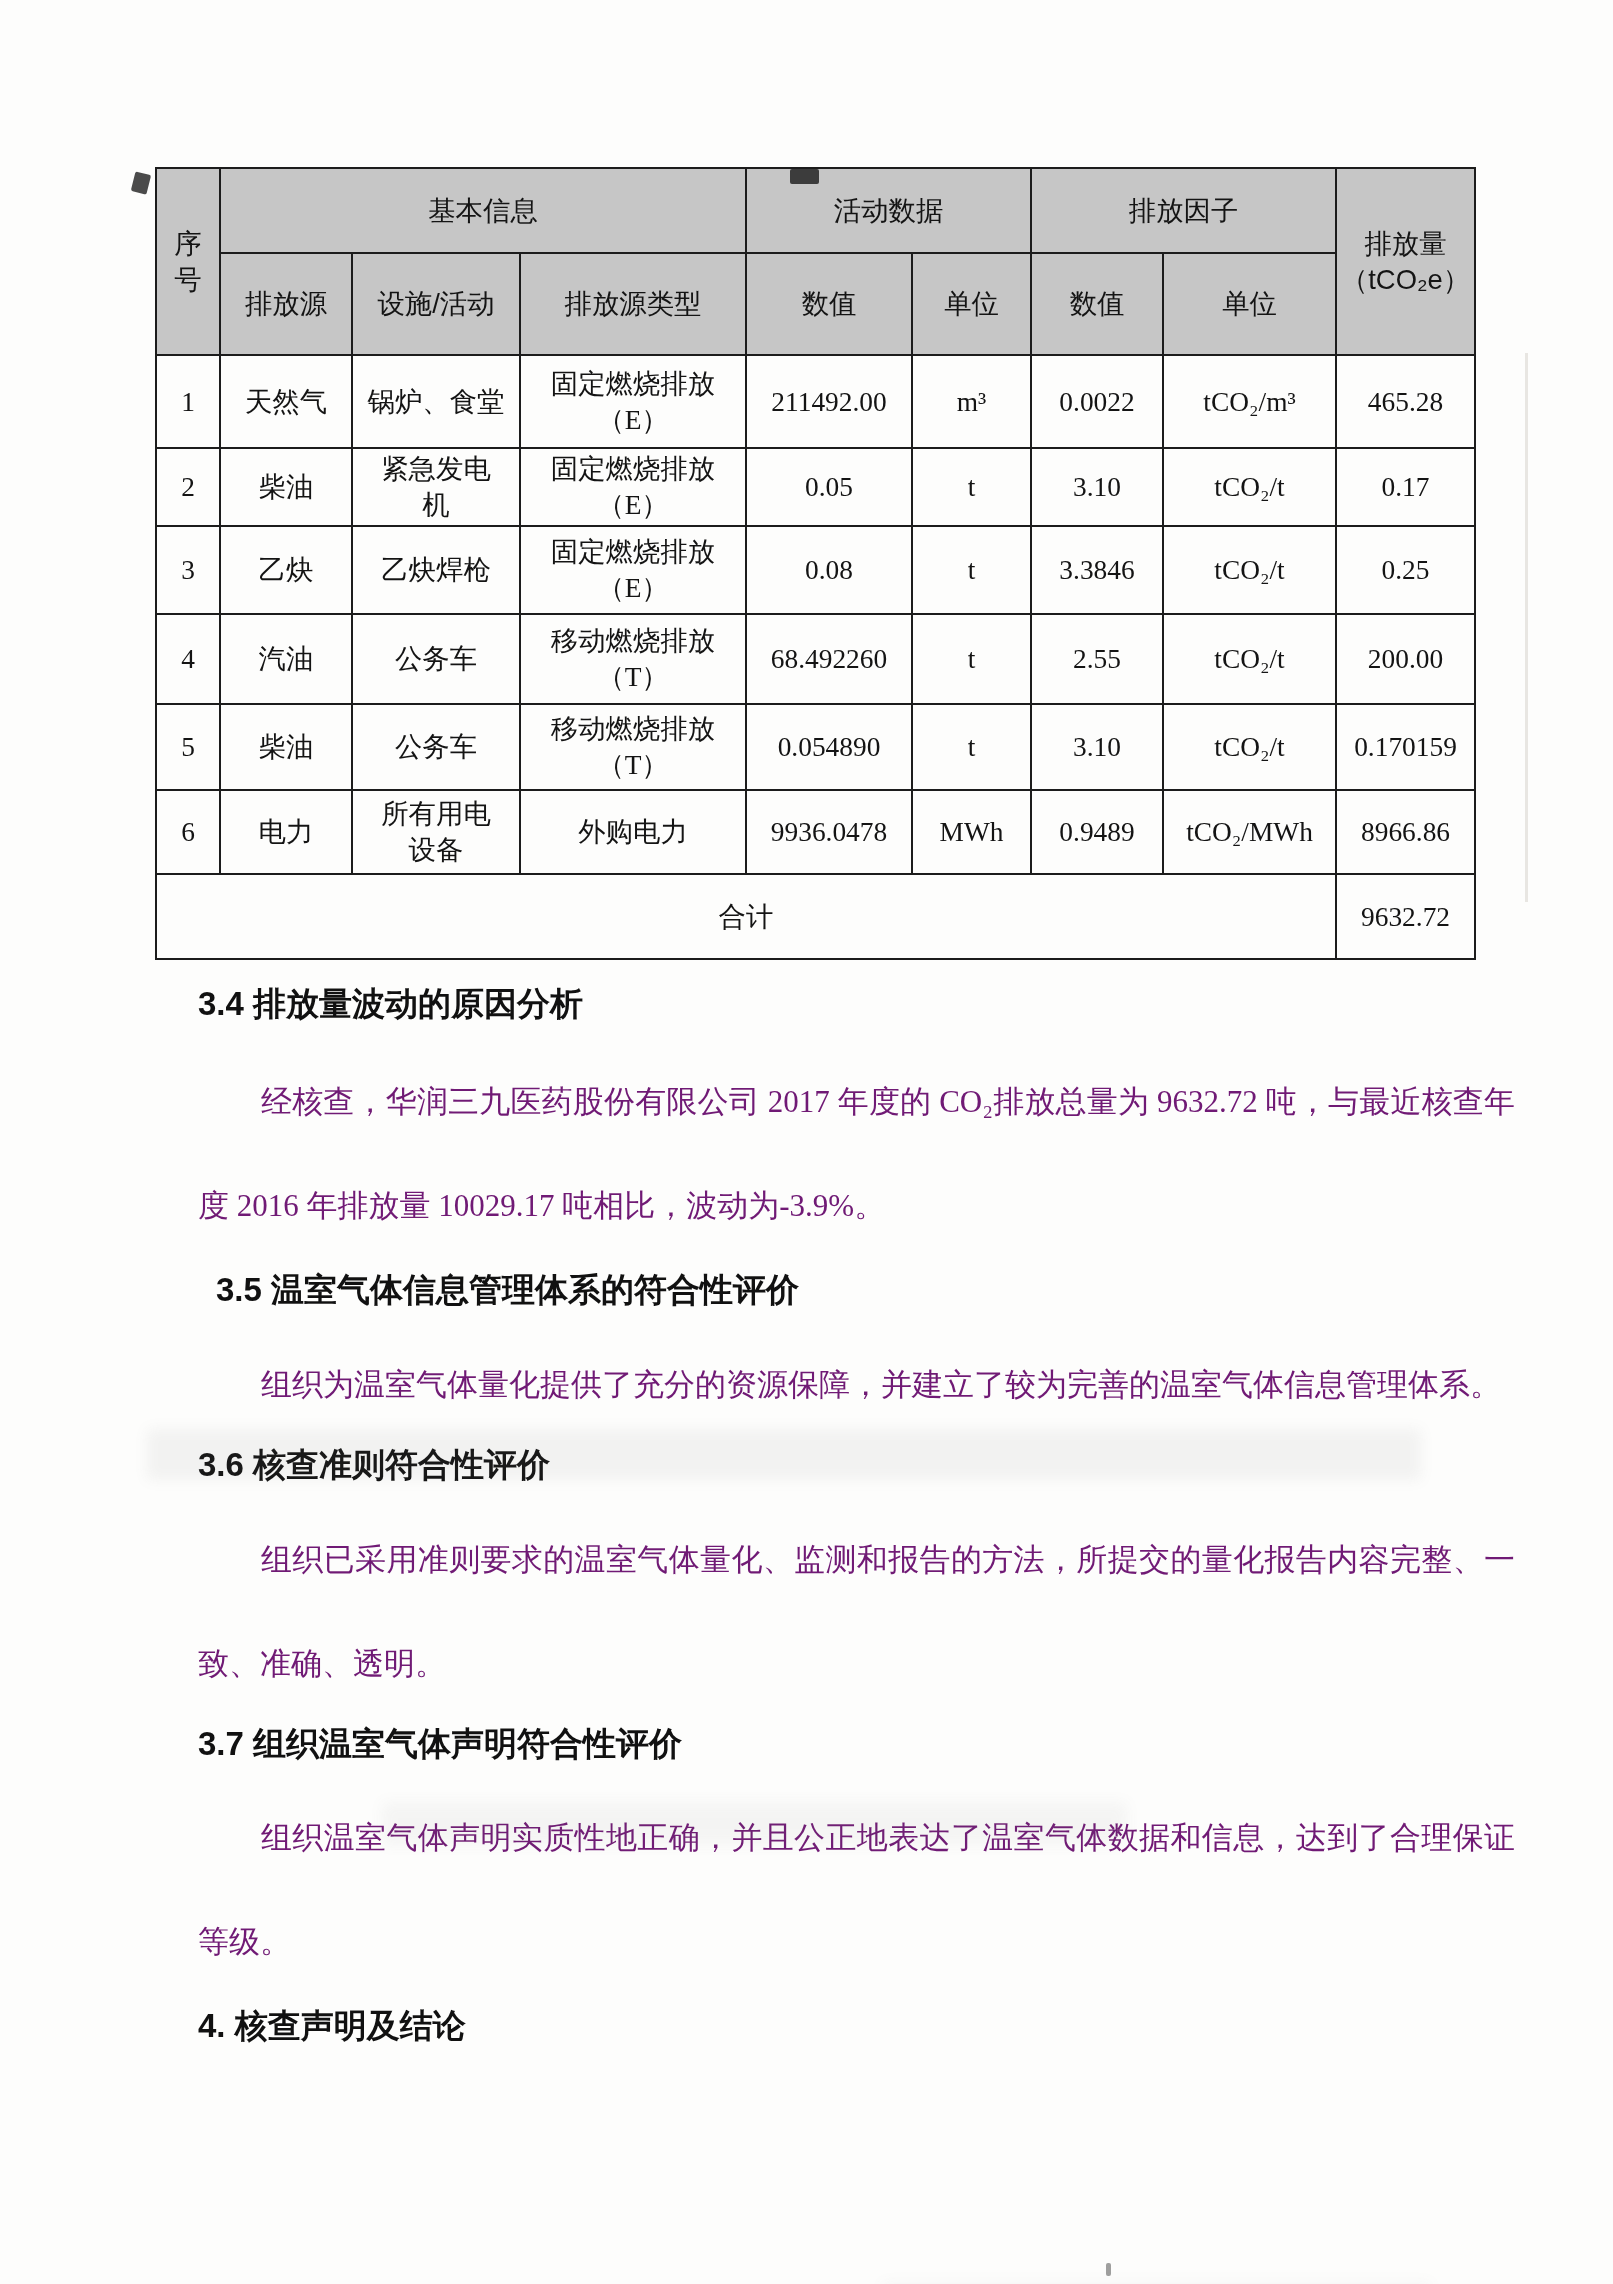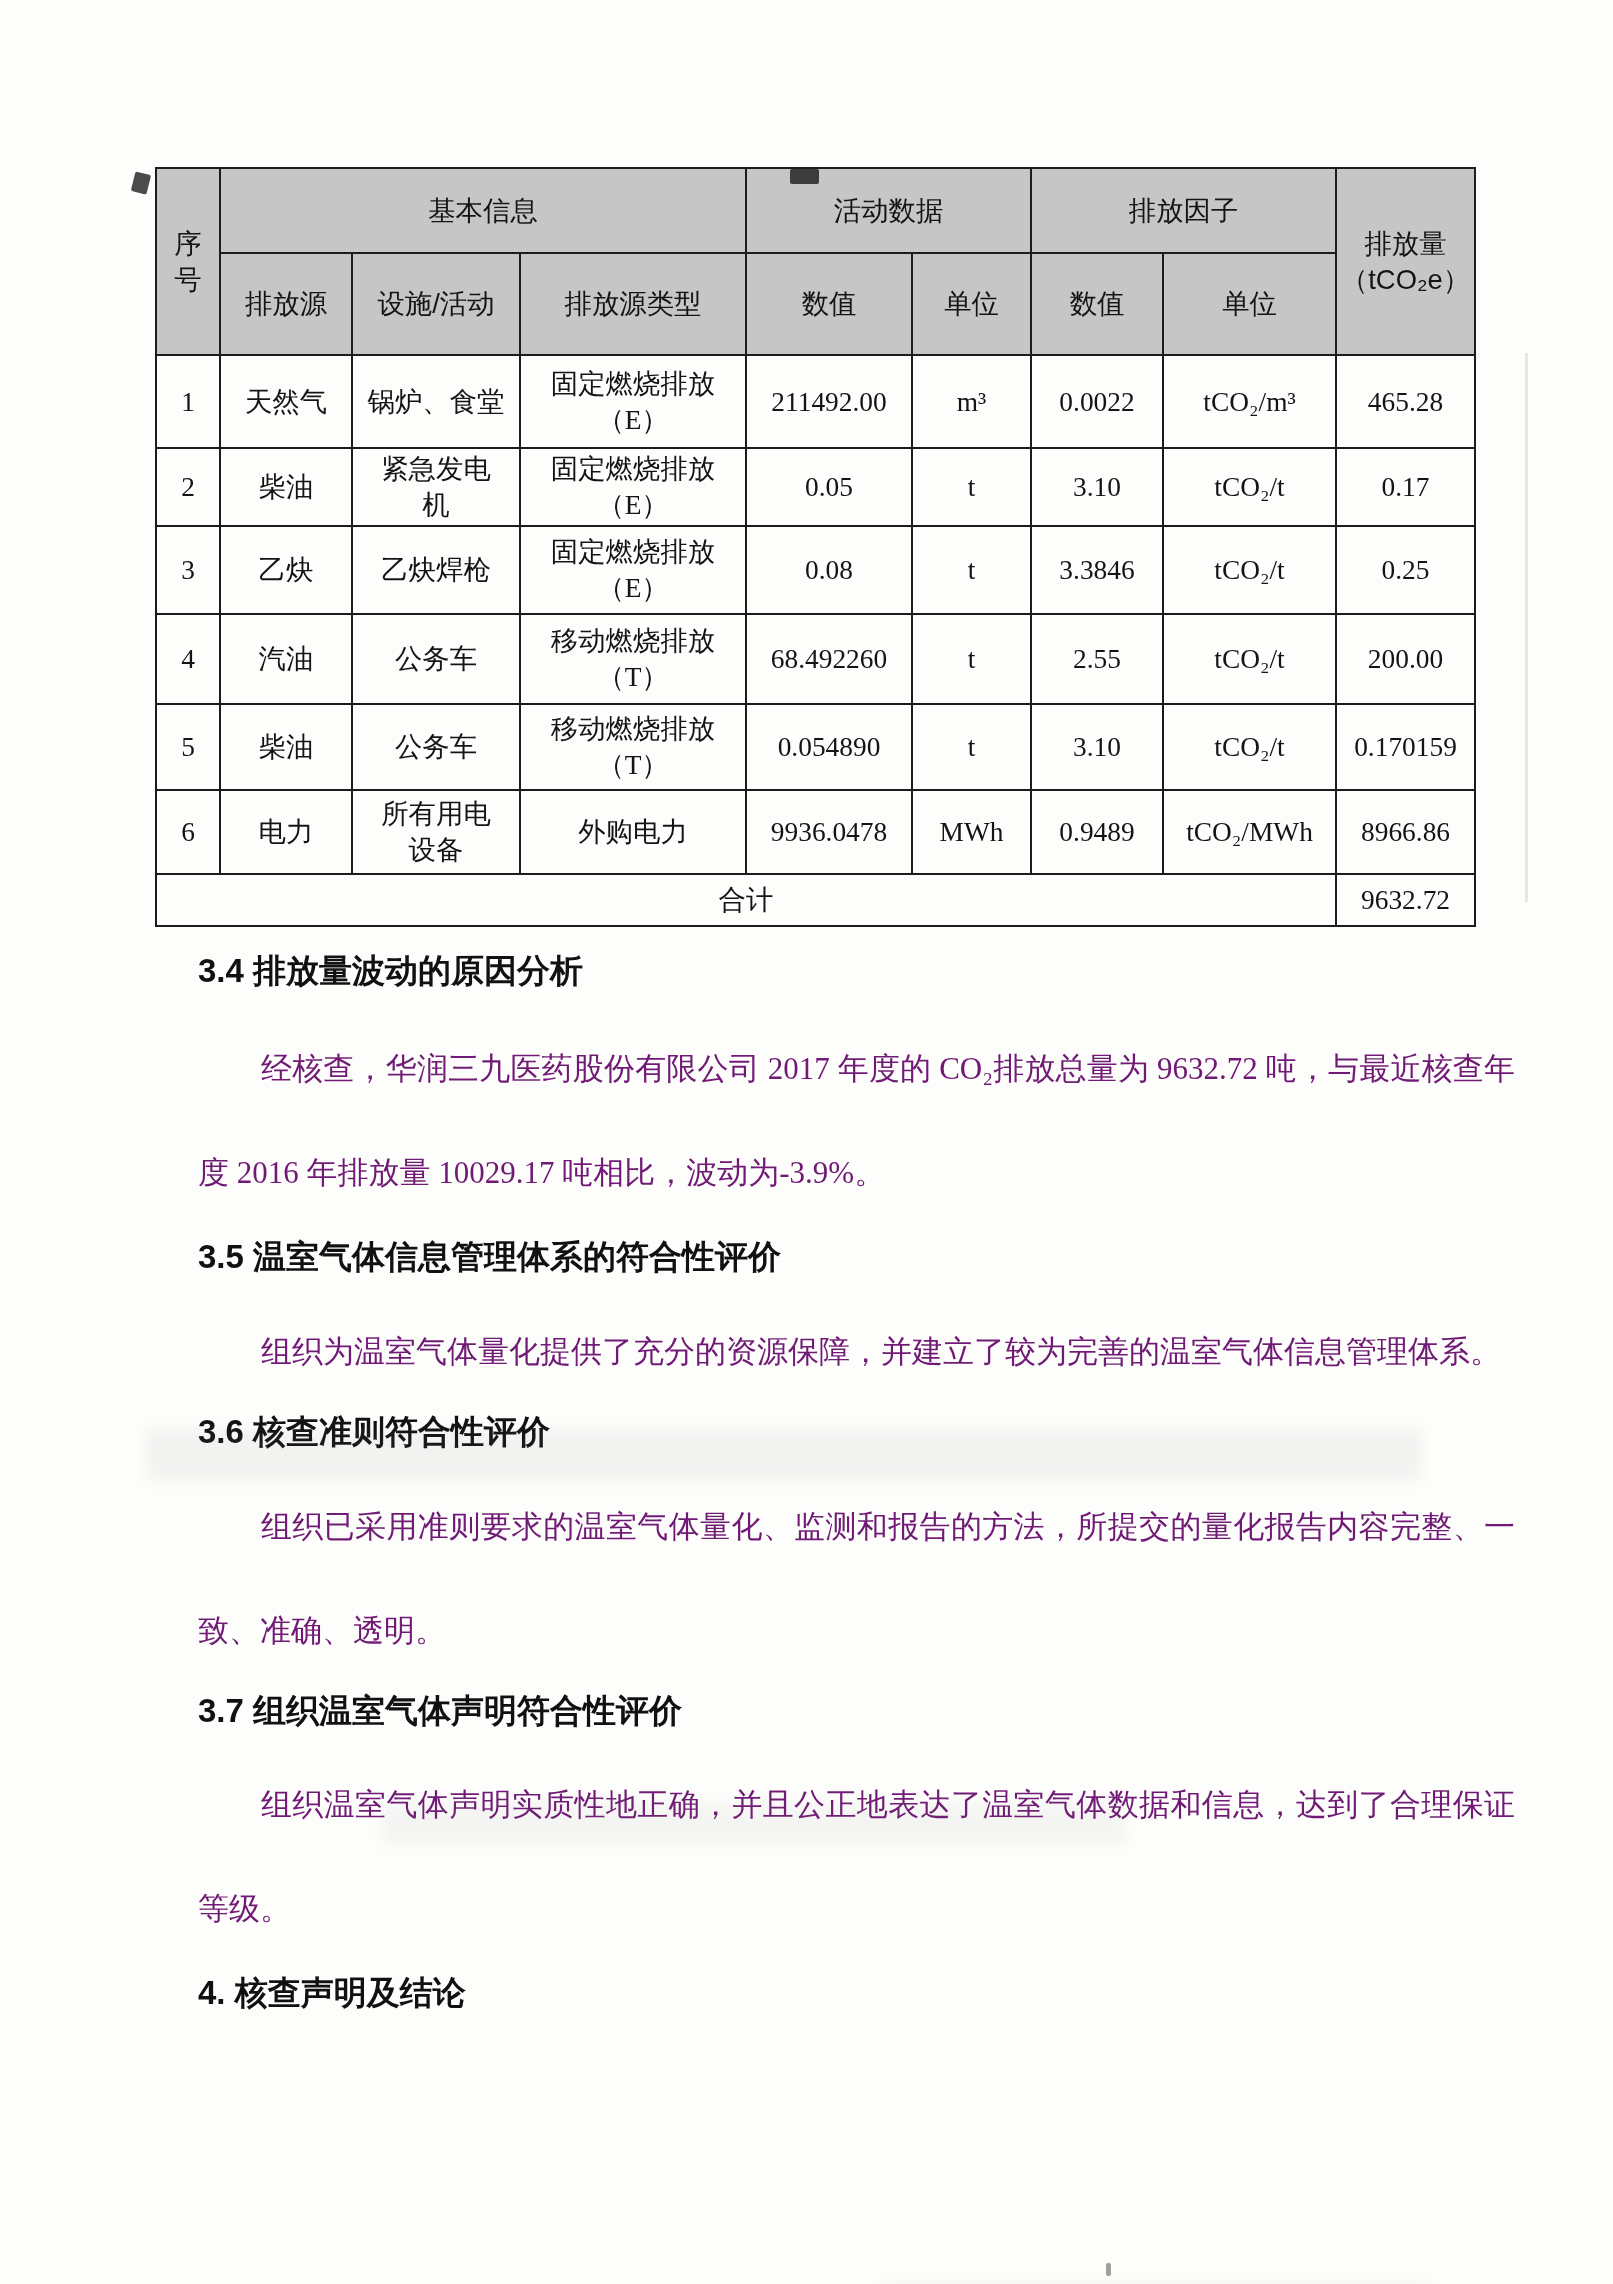--- a/index.html
+++ b/index.html
@@ -39,37 +39,37 @@
   }
   td.merged{line-height:82px;}
   tr.hr1{height:85px;}
   tr.hr2{height:102px;}
   tr.r1{height:93px;}
   tr.r2{height:78px;}
   tr.r3{height:88px;}
   tr.r4{height:90px;}
   tr.r5{height:86px;}
   tr.r6{height:84px;}
-  tr.rt{height:52px;}
+  tr.rt{height:85px;}
   td.num{font-size:26.5px;}
 
   
   .text-block{
     margin-left:198px;
     width:1317px;
   }
   .sec-heading{
     font-family:"Liberation Sans","DejaVu Sans",sans-serif;
     font-weight:bold;
     font-size:33px;
     line-height:55px;
     color:#111;
   }
   .h34{margin-top:15.7px;}
-  .h35{margin-top:3.9px;}
+  .h35{margin-top:3.9px;margin-left:18px;}
   .h36{margin-top:0;}
   .h37{margin-top:0;}
   .h4{margin-top:3.9px;}
   .para{
     font-size:31px;
     line-height:104px;
     text-align:justify;
     text-indent:63px;
     margin-top:15.7px;
     color:#701a75;

